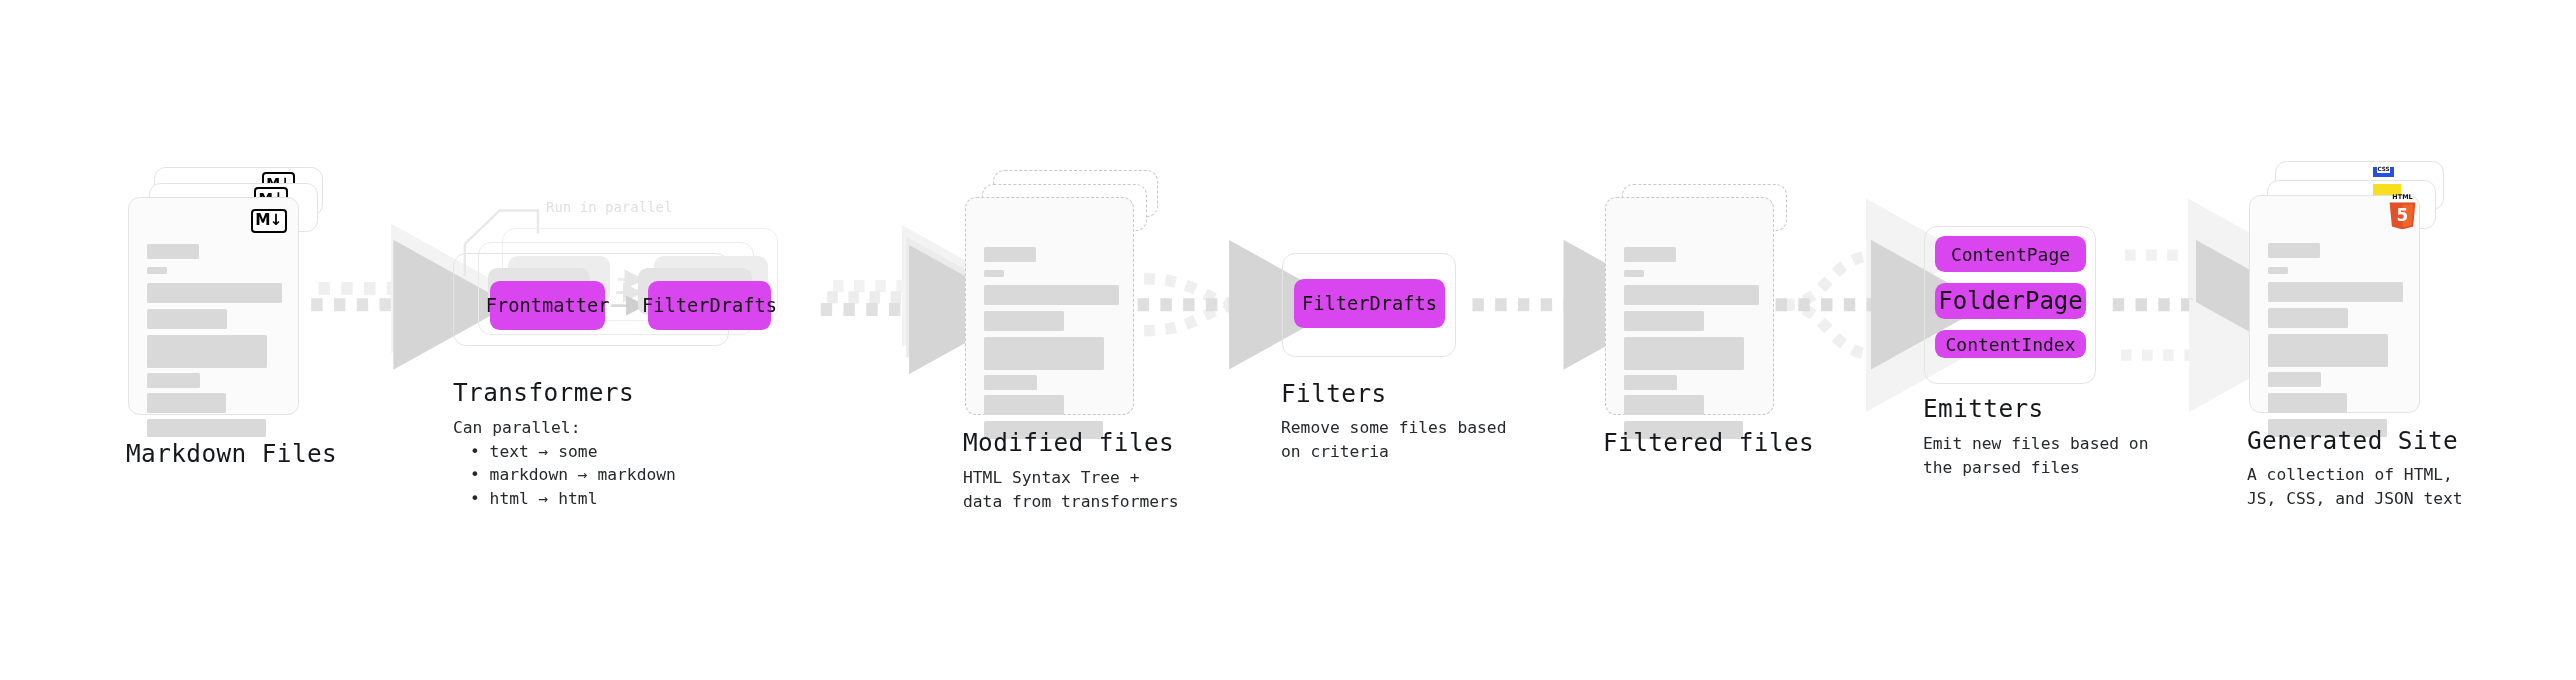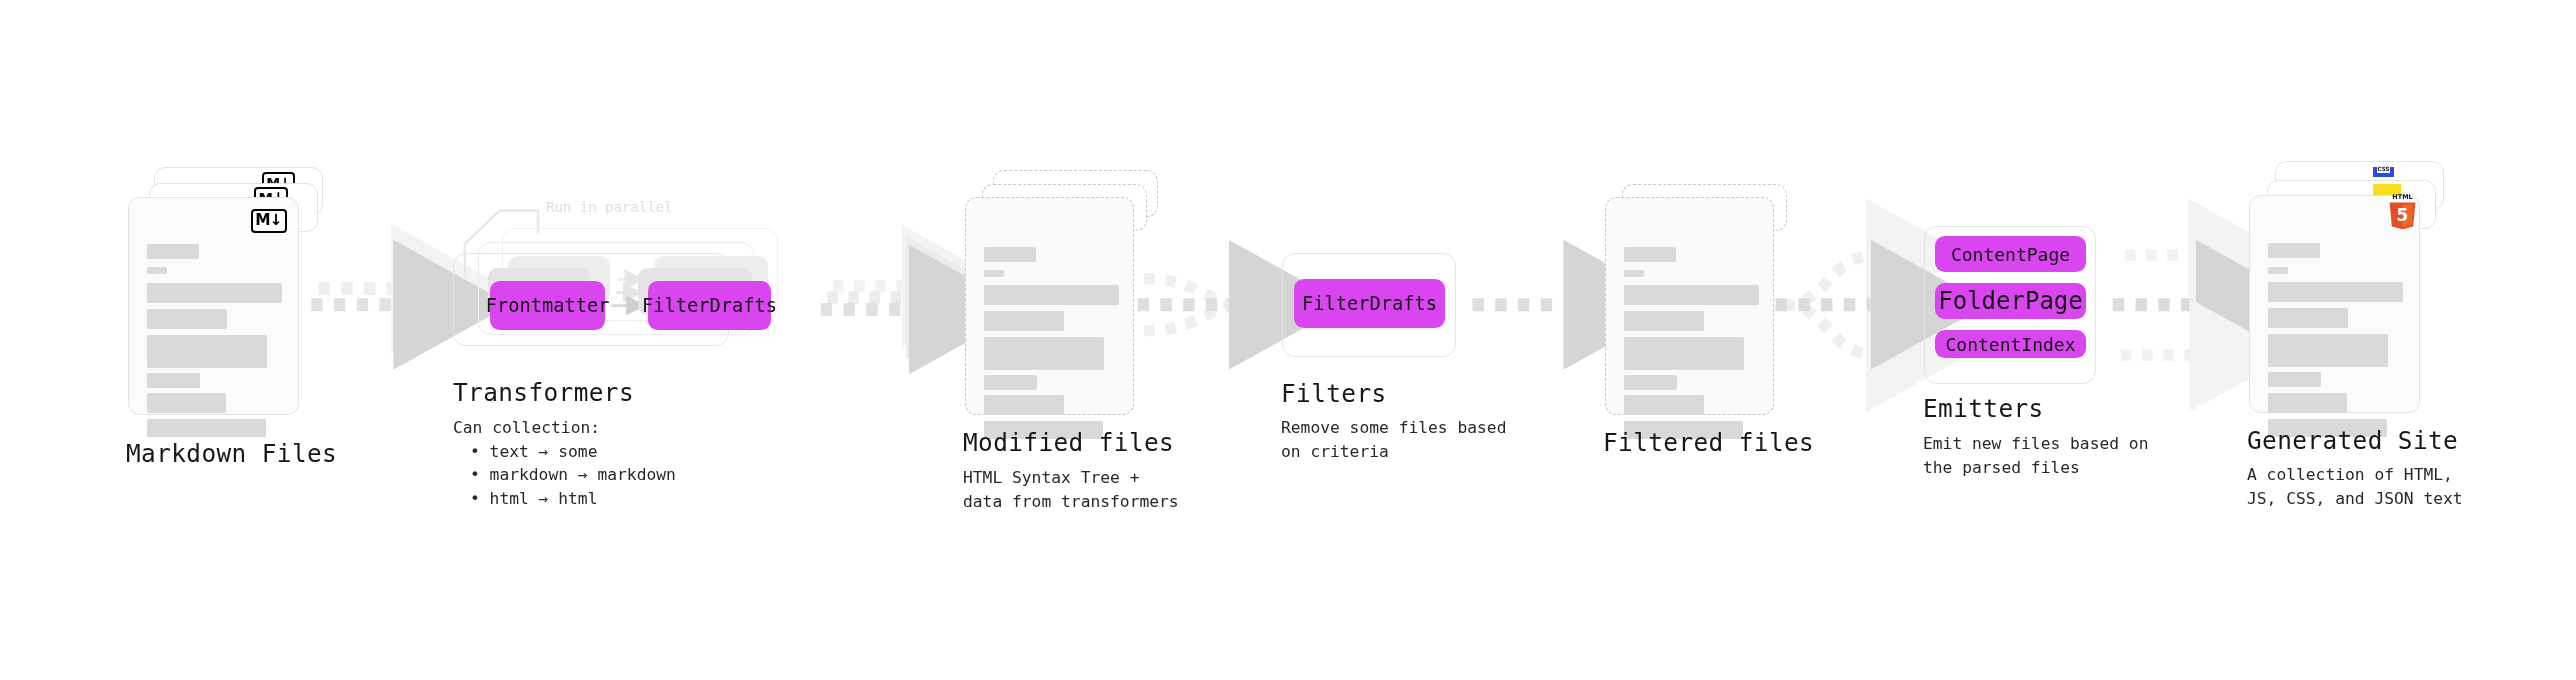--- a/index.html
+++ b/index.html
@@ -251,21 +251,21 @@
     <div class="pill ghost2" style="left:654px; top:256px; width:114px; height:47px;"></div>
 
     <div class="pill ghost1" style="left:488px; top:268px; width:102px; height:47px;"></div>
     <div class="pill ghost1" style="left:638px; top:268px; width:114px; height:47px;"></div>
 
     <div class="pill" style="left:463px; top:281px; width:115px; height:49px;margin-left:27px;">Frontmatter</div>
     <div class="pill" style="left:648px; top:281px; width:123px; height:49px;">FilterDrafts</div>
 
     <div class="stage-title" style="left:453px; top:378px;">Transformers</div>
 
-    <div class="stage-desc" style="left:453px; top:416px;">Can collection:</div>
+    <div class="stage-desc" style="left:453px; top:416px;">Can parallel:</div>
     <div class="stage-desc" style="left:470px; top:440px;">• text → some</div>
     <div class="stage-desc" style="left:470px; top:463px;">• markdown → markdown</div>
     <div class="stage-desc" style="left:470px; top:487px;">• html → html</div>
   </div>
 
   <div>
 
     <div class="filecard dashed ghost" style="left:993px; top:170px; width:165px; height:47px;"></div>
     <div class="filecard dashed ghost" style="left:982px; top:184px; width:165px; height:47px;"></div>
 

